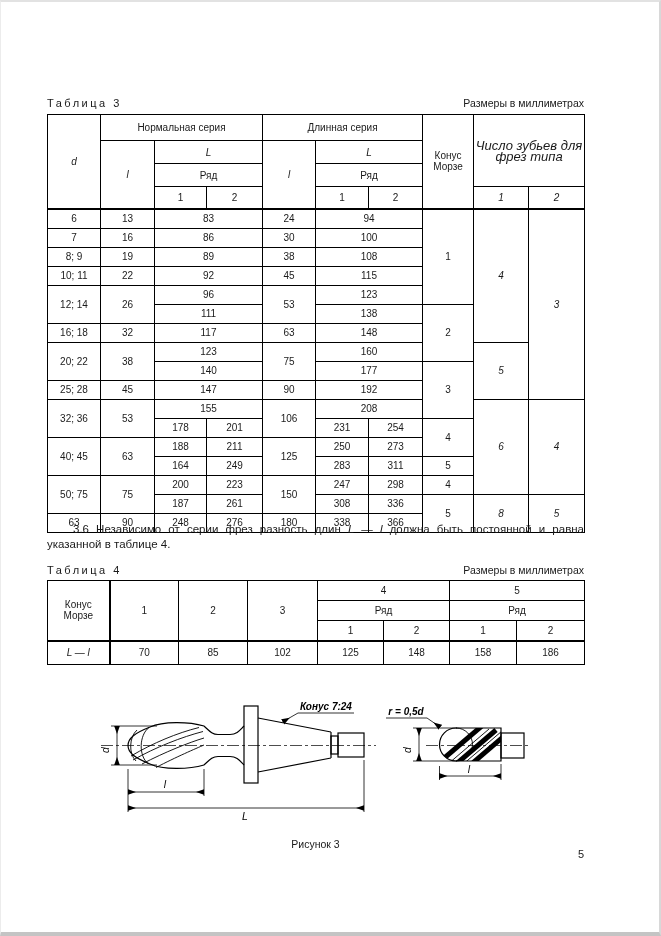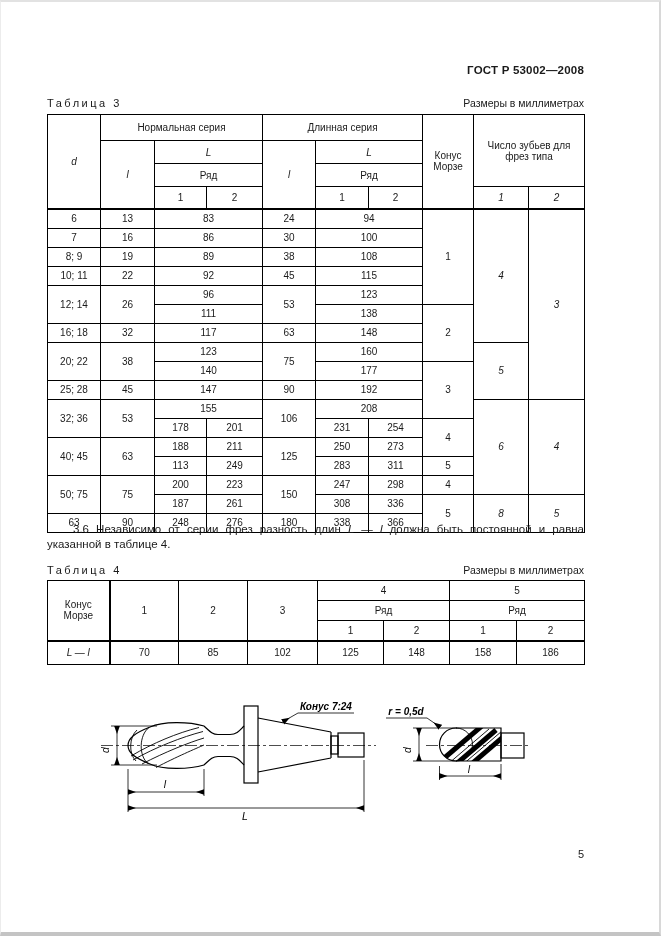--- a/index.html
+++ b/index.html
@@ -16,21 +16,21 @@
   .doc-code{left:46px;top:62px;width:537px;text-align:right;font-size:11.5px;font-weight:bold;letter-spacing:.2px;}
   .tbl-caption-row{left:46px;top:0;width:537px;display:flex;justify-content:space-between;align-items:baseline;}
   .tbl-label{font-size:11px;letter-spacing:2.5px;}
   .tbl-units{font-size:10.5px;}
   table{border-collapse:collapse;table-layout:fixed;position:absolute;background:#fff;}
   td{border:1px solid #000;text-align:center;vertical-align:middle;padding:0 1px;font-size:10px;line-height:11px;overflow:hidden;}
   .it{font-style:italic;}
   .t3{left:46px;top:112px;width:537px;}
   .t3 tbody td{height:18px;}
   .t3 tbody tr:first-child td{border-top:2.5px solid #000;}
-  .t3 .teeth-head{font-size:10px;}
+  .t3 .teeth-head{font-size:13px;font-style:italic;}
   .t4{left:46px;top:578px;width:537px;}
   .t4 .bthick{border-right:2.5px solid #000;}
   .t4 tr.datarow td{border-top:2.5px solid #000;height:22px;}
   .para{left:46px;width:537px;font-size:11.5px;line-height:15px;text-align:justify;text-indent:26px;}
   .p36{top:520px;}
   .p37{top:667px;}
   .fig-caption{left:46px;top:836px;width:537px;text-align:center;font-size:10.5px;}
   .page-num{left:46px;top:846px;width:537px;text-align:right;font-size:11px;}
   svg{position:absolute;left:60px;top:694px;}
   svg text{font-family:"Liberation Sans",sans-serif;fill:#000;}
@@ -40,21 +40,20 @@
   .thin{fill:none;stroke:#000;stroke-width:0.9;}
   .dim{fill:none;stroke:#000;stroke-width:0.8;}
   .cl{fill:none;stroke:#000;stroke-width:0.7;stroke-dasharray:12 3 3 3;}
   .band{fill:none;stroke:#000;stroke-width:5;}
 </style>
 </head>
 <body>
 
 <div class="page">
 
-  <div class="abs doc-code">ГОСТ Р 53002—2008</div>
 
   <div class="abs tbl-caption-row" style="top:95px;">
     <span class="tbl-label">Таблица 3</span>
     <span class="tbl-units">Размеры в миллиметрах</span>
   </div>
 
   <table class="t3">
     <colgroup>
       <col style="width:53px">
         <col style="width:54px">
@@ -184,21 +183,21 @@
       <tr>
         <td rowspan="2">40; 45</td>
         <td rowspan="2">63</td>
         <td>188</td>
         <td>211</td>
         <td rowspan="2">125</td>
         <td>250</td>
         <td>273</td>
       </tr>
       <tr>
-        <td>113</td>
+        <td>164</td>
         <td>249</td>
         <td>283</td>
         <td>311</td>
         <td>5</td>
       </tr>
       <tr>
         <td rowspan="2">50; 75</td>
         <td rowspan="2">75</td>
         <td>200</td>
         <td>223</td>
@@ -346,16 +345,17 @@
       <path class="dim" d="M 352,32 H 396 M 352,65 H 396"></path>
       <path class="dim" d="M 358,32 V 65" marker-start="url(#arr)" marker-end="url(#arr)"></path>
       <text class="dimtxt" transform="translate(350,54) rotate(-90)" text-anchor="middle">d</text>
 
       <path class="dim" d="M 378.5,70 V 84 M 440,68 V 84"></path>
       <path class="dim" d="M 378.5,80 H 440" marker-start="url(#arr)" marker-end="url(#arr)"></path>
       <text class="dimtxt" x="408" y="77" text-anchor="middle">l</text>
     </g>
   </svg>
 
+  <div class="abs fig-caption">Рисунок 3</div>
 
   <div class="abs page-num">5</div>
 
 </div>
 
 </body></html>

